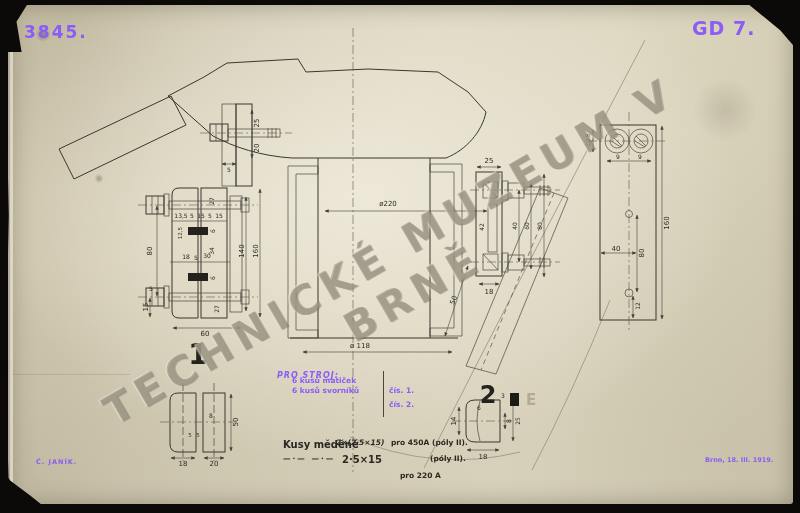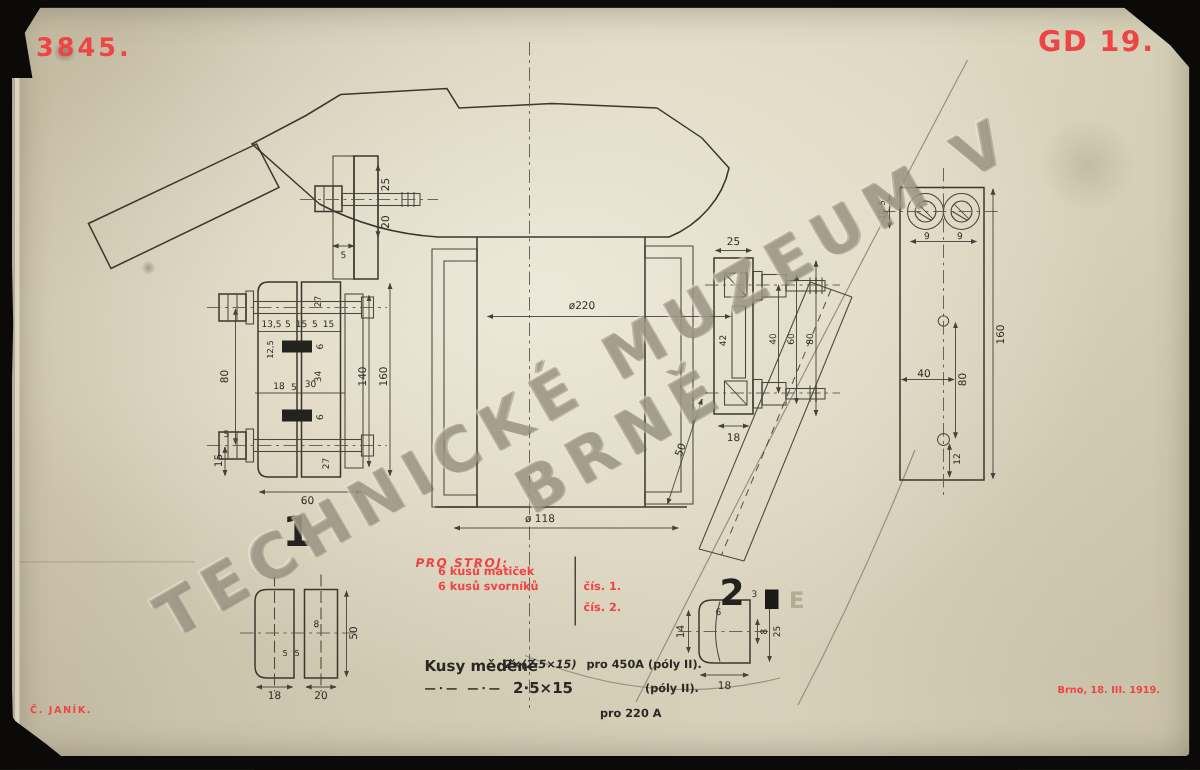--- a/index.html
+++ b/index.html
@@ -23,24 +23,24 @@
         clip-path:polygon(14% 0,100% 0,100% 92%,70% 52%);z-index:10;}
   .c-tl{position:absolute;left:0;top:0;width:30px;height:52px;background:#0b0a08;
         clip-path:polygon(0 0,100% 0,55% 42%,72% 100%,0 100%);z-index:10;}
   .c-bl{position:absolute;left:0;bottom:0;width:52px;height:46px;background:#0b0a08;
         clip-path:polygon(0 0,20% 30%,58% 62%,100% 100%,0 100%);z-index:10;}
   .stain{position:absolute;border-radius:50%;z-index:2;}
   .s1{left:34px;top:28px;width:18px;height:13px;background:radial-gradient(circle,rgba(92,84,66,.55),rgba(92,84,66,0) 70%);}
   .s2{left:94px;top:174px;width:10px;height:9px;background:radial-gradient(circle,rgba(92,84,66,.45),rgba(92,84,66,0) 70%);}
   .s3{left:690px;top:80px;width:70px;height:60px;background:radial-gradient(circle,rgba(150,142,120,.30),rgba(150,142,120,0) 70%);}
   .crease{position:absolute;left:12px;top:374px;width:118px;height:1px;background:rgba(118,110,90,.25);z-index:2;}
-  .txt{position:absolute;color:#ef4444;font-weight:bold;z-index:4;white-space:nowrap;}
+  .txt{position:absolute;color:#8b5cf6;font-weight:bold;z-index:4;white-space:nowrap;}
   .num-tl{left:24px;top:22px;font-size:17px;letter-spacing:2px;}
   .code-tr{left:692px;top:17px;font-size:19px;letter-spacing:1px;z-index:11;}
-  .sig{left:20px;top:458px;font-size:6.5px;letter-spacing:1px;margin-top:11px;}
+  .sig{left:36px;top:458px;font-size:6.5px;letter-spacing:1px;}
   .date{left:686px;top:456px;font-size:6.5px;margin-left:19px;}
   .tbl-title{left:277px;top:371px;font-size:8px;letter-spacing:1px;font-style:italic;}
   .tbl-qty1{left:292px;top:386px;font-size:7.5px;}
   .tbl-ref1{left:389px;top:386px;font-size:7.5px;}
   .tbl-qty2{left:292px;top:376px;font-size:7.5px;text-align:center;}
   .tbl-ref2{left:389px;top:400px;font-size:7.5px;}
   .tbl-div{position:absolute;left:383px;top:371px;width:1px;height:46px;background:#4a463c;z-index:4;}
   .nt{font-weight:bold;color:#2a2822;}
   .n-label{left:283px;top:439px;font-size:10px;}
   .n-dim1{left:336px;top:438px;font-size:7.5px;font-style:italic;}
@@ -292,21 +292,21 @@
       <text class="dt dt6" x="618" y="159">9</text>
       <text class="dt dt6" x="640" y="159">9</text>
       <text class="dt" x="616" y="251">40</text>
       <text class="dt" x="642" y="255" transform="rotate(-90 642 253)">80</text>
       <text class="dt" x="667" y="225" transform="rotate(-90 667 223)">160</text>
       <text class="dt dt6" x="638" y="308" transform="rotate(-90 638 306)">12</text>
     </g>
   </svg>
 
   <div class="txt num-tl">3845.</div>
-  <div class="txt code-tr">GD 19.</div>
+  <div class="txt code-tr">GD 7.</div>
 
   <div class="txt tbl-title">PRO STROJ:</div>
   <div class="txt tbl-qty1">6 kusů svorníků</div>
   <div class="txt tbl-ref1">čís. 1.</div>
   <div class="txt tbl-qty2">6 kusů matiček</div>
   <div class="txt tbl-ref2">čís. 2.</div>
   <div class="tbl-div"></div>
 
   <div class="txt nt n-label">Kusy měděné</div>
   <div class="txt nt n-dim1">2×(2·5×15)</div>

